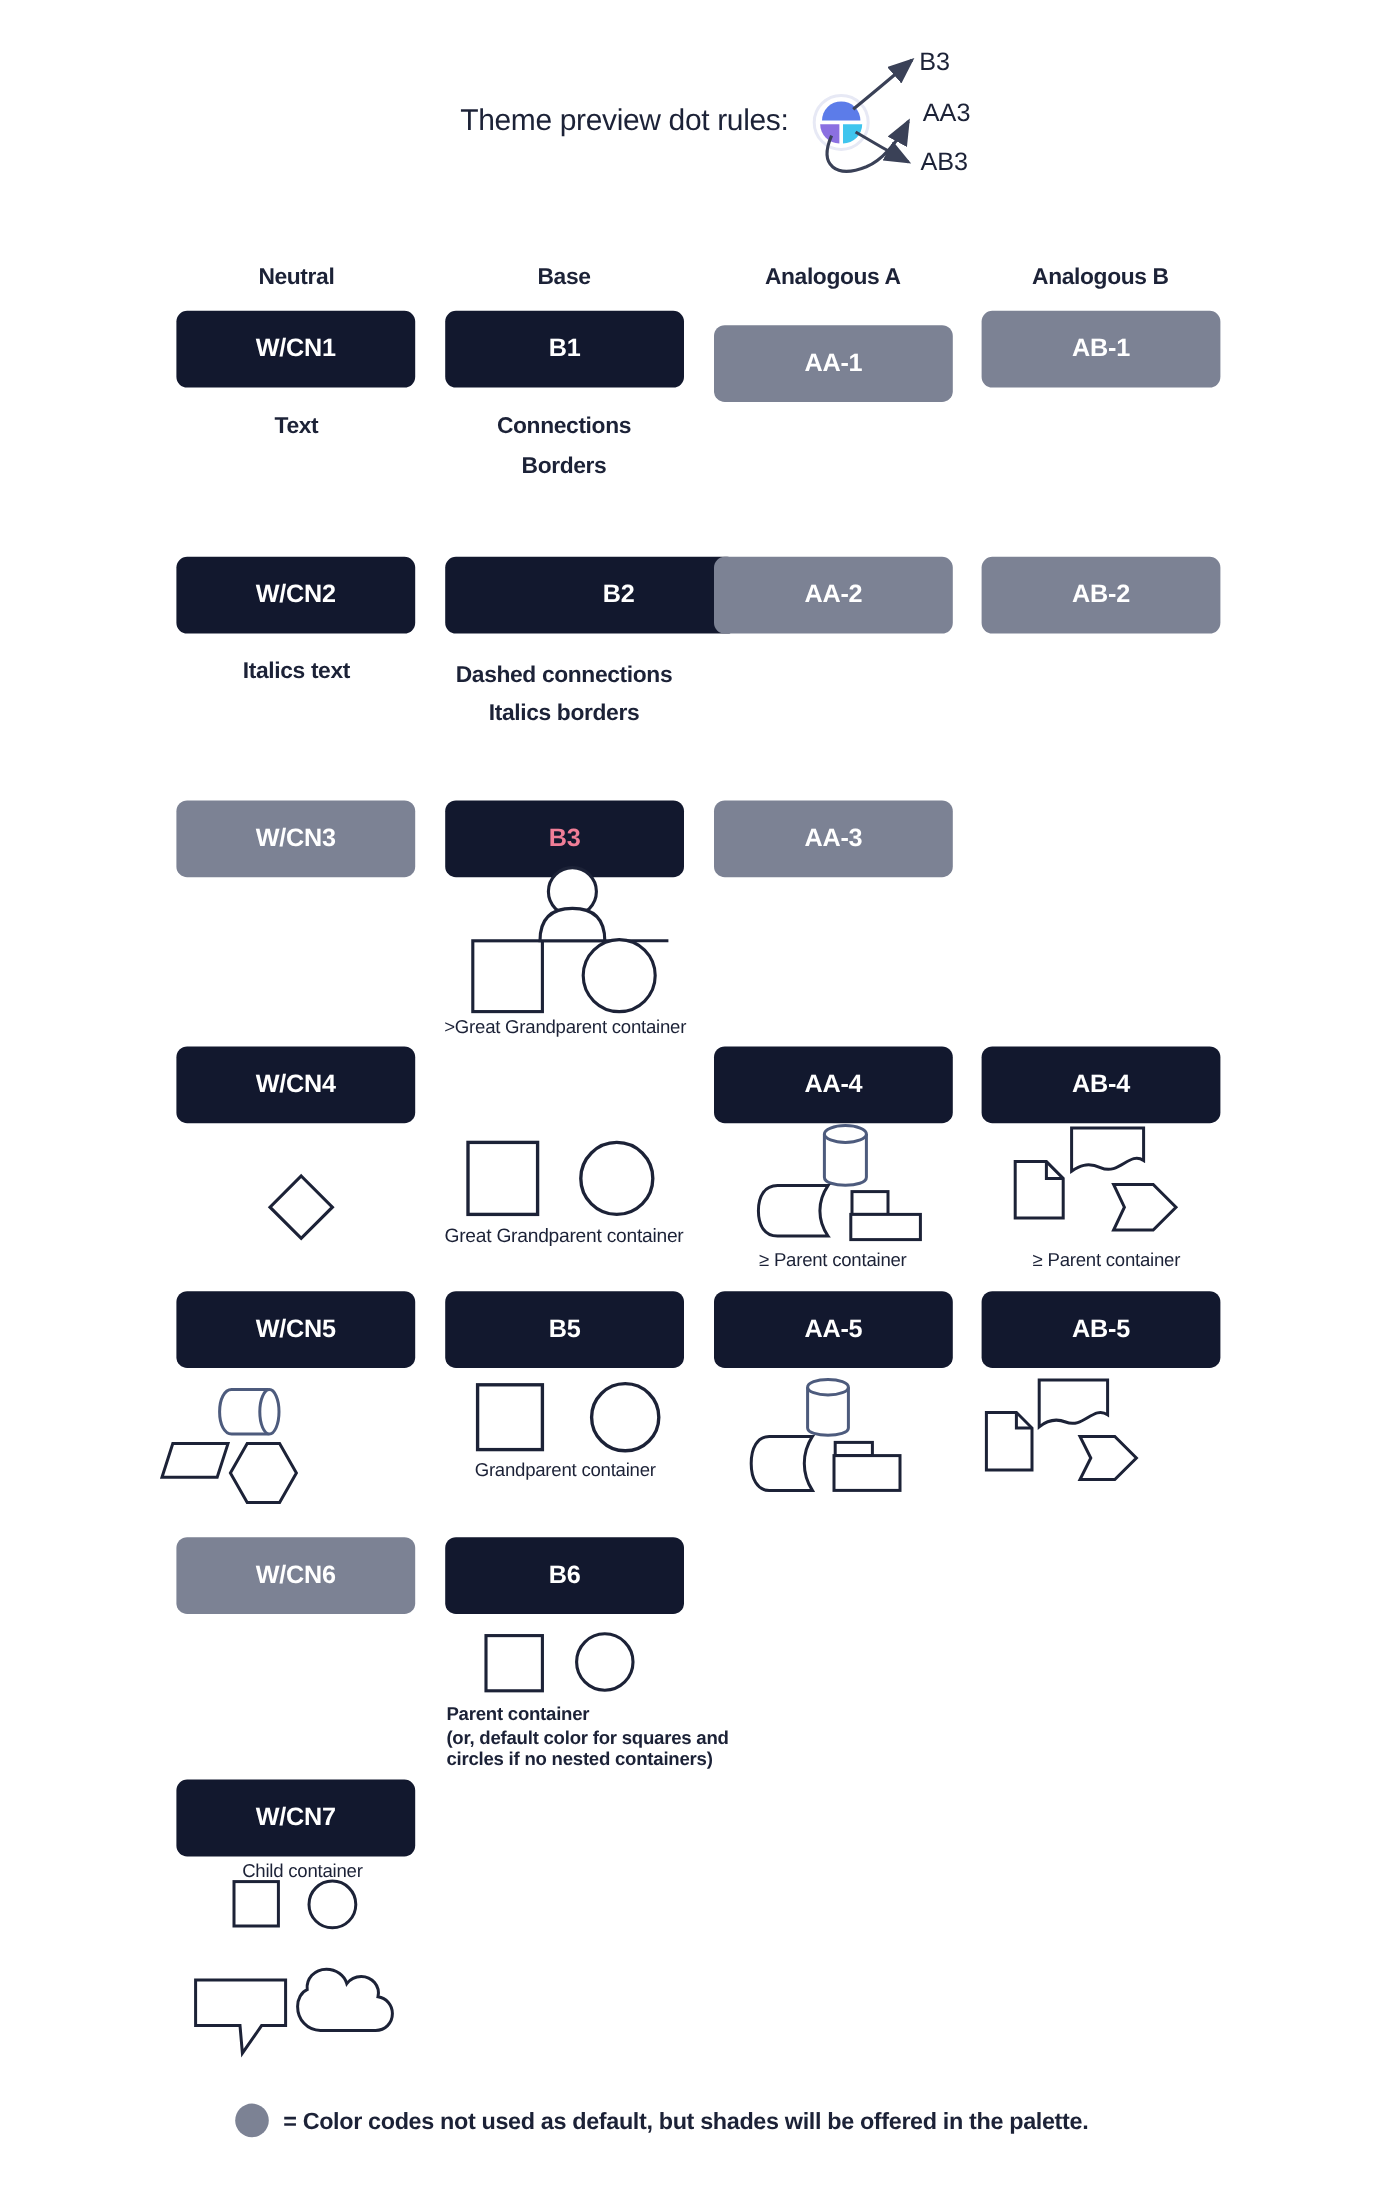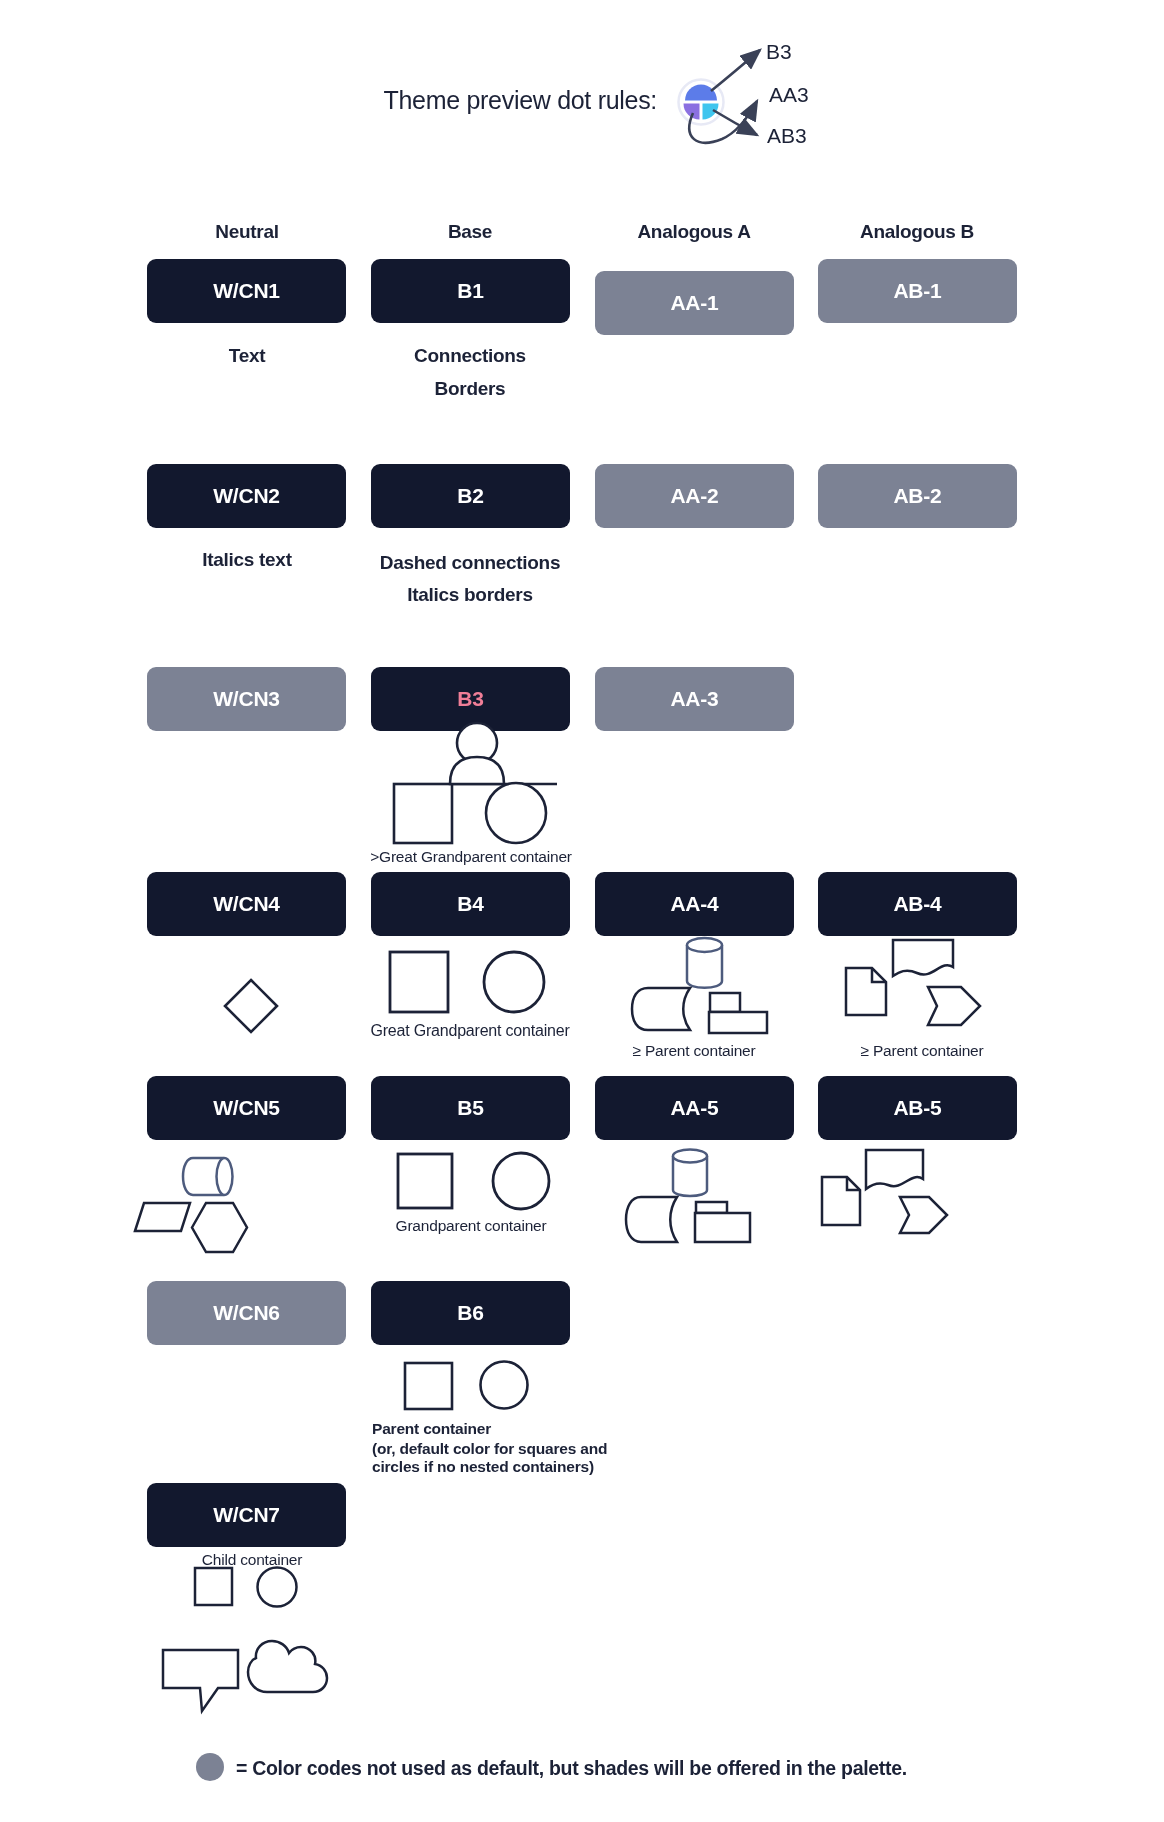--- a/index.html
+++ b/index.html
@@ -41,36 +41,35 @@
   <div class="pill dark" style="left:147px;top:259px;">W/CN1</div>
   <div class="pill dark" style="left:371px;top:259px;">B1</div>
   <div class="pill gray" style="left:595px;top:259px;margin-top:12px;">AA-1</div>
   <div class="pill gray" style="left:818px;top:259px;">AB-1</div>
 
   <div class="t sub" style="left:117px;top:345px;">Text</div>
   <div class="t sub" style="left:340px;top:345px;">Connections</div>
   <div class="t sub" style="left:340px;top:378px;">Borders</div>
 
   <div class="pill dark" style="left:147px;top:464px;">W/CN2</div>
-  <div class="pill dark" style="left:371px;top:464px;">B2</div>
+  <div class="pill dark" style="left:371px;top:464px;padding-left:45px;">B2</div>
   <div class="pill gray" style="left:595px;top:464px;">AA-2</div>
   <div class="pill gray" style="left:818px;top:464px;">AB-2</div>
 
   <div class="t sub" style="left:117px;top:549px;">Italics text</div>
   <div class="t sub" style="left:340px;top:552px;">Dashed connections</div>
   <div class="t sub" style="left:340px;top:584px;">Italics borders</div>
 
   <div class="pill gray" style="left:147px;top:667px;">W/CN3</div>
   <div class="pill dark pink" style="left:371px;top:667px;">B3</div>
   <div class="pill gray" style="left:595px;top:667px;text-align:right;">AA-3</div>
 
   <div class="t small" style="left:341px;top:848px;">&gt;Great Grandparent container</div>
 
   <div class="pill dark" style="left:147px;top:872px;">W/CN4</div>
-  <div class="pill dark" style="left:371px;top:872px;">B4</div>
   <div class="pill dark" style="left:595px;top:872px;">AA-4</div>
   <div class="pill dark" style="left:818px;top:872px;">AB-4</div>
 
   <div class="t small" style="left:340px;top:1022px;font-size:16px;">Great Grandparent container</div>
   <div class="t small" style="left:564px;top:1042px;">≥  Parent container</div>
   <div class="t small" style="left:792px;top:1042px;">≥ Parent container</div>
 
   <div class="pill dark" style="left:147px;top:1076px;">W/CN5</div>
   <div class="pill dark" style="left:371px;top:1076px;">B5</div>
   <div class="pill dark" style="left:595px;top:1076px;">AA-5</div>

